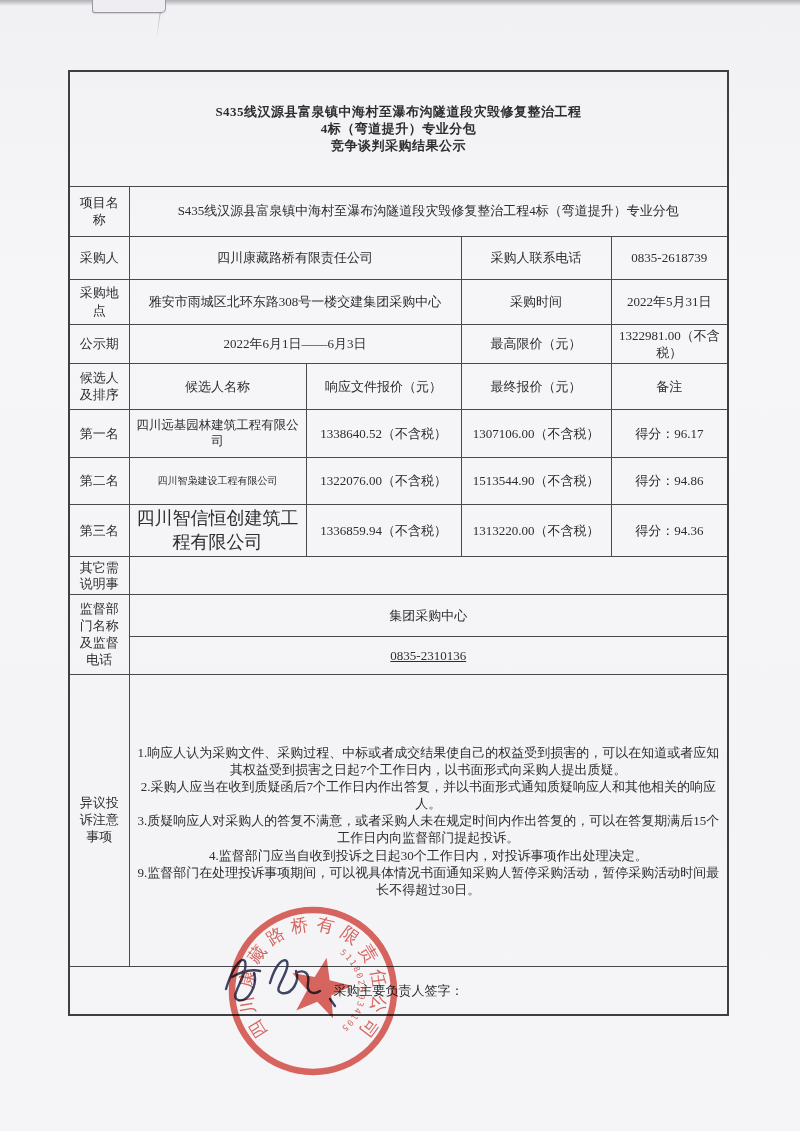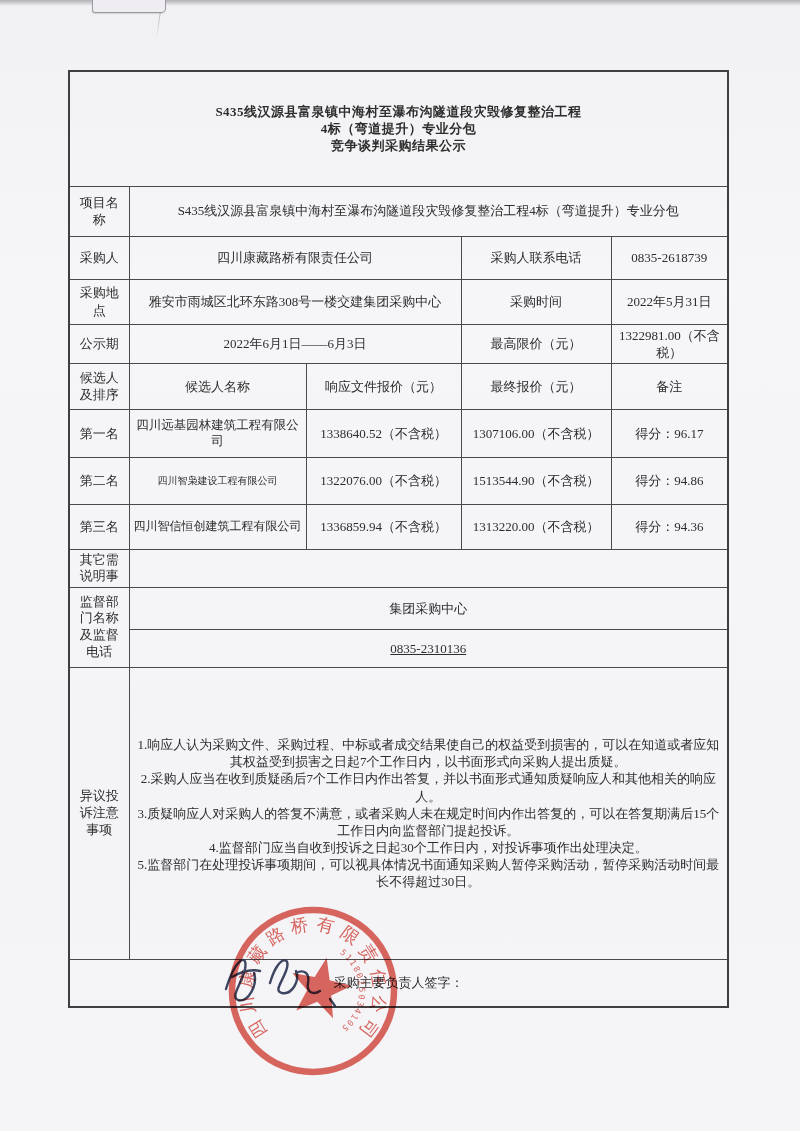--- a/index.html
+++ b/index.html
@@ -171,21 +171,21 @@
     </tr>
     <tr class="r-c2">
       <td class="num">第二名</td>
       <td class="num" style="font-size:10px;padding:2px 12px;">四川智枭建设工程有限公司</td>
       <td class="num">1322076.00（不含税）</td>
       <td class="num">1513544.90（不含税）</td>
       <td class="num">得分：94.86</td>
     </tr>
     <tr class="r-c3">
       <td class="num">第三名</td>
-      <td class="num" style="font-size:12px;padding:2px 2px;">四川智信恒创建筑工程有限公司</td>
+      <td class="num" style="font-size:18px;padding:2px 2px;">四川智信恒创建筑工程有限公司</td>
       <td class="num">1336859.94（不含税）</td>
       <td class="num">1313220.00（不含税）</td>
       <td class="num">得分：94.36</td>
     </tr>
 
     <tr class="r-other">
       <td class="lbl val-left" style="line-height:1.25;">其它需说明事</td>
       <td colspan="4"></td>
     </tr>
 
@@ -197,21 +197,21 @@
       <td class="num" colspan="4">0835-2310136</td>
     </tr>
 
     <tr class="r-notice">
       <td class="lbl val-left" style="line-height:1.3;">异议投诉注意事项</td>
       <td class="notice-cell" colspan="4">
         <div class="notice-item">1.响应人认为采购文件、采购过程、中标或者成交结果使自己的权益受到损害的，可以在知道或者应知其权益受到损害之日起7个工作日内，以书面形式向采购人提出质疑。</div>
         <div class="notice-item">2.采购人应当在收到质疑函后7个工作日内作出答复，并以书面形式通知质疑响应人和其他相关的响应人。</div>
         <div class="notice-item">3.质疑响应人对采购人的答复不满意，或者采购人未在规定时间内作出答复的，可以在答复期满后15个工作日内向监督部门提起投诉。</div>
         <div class="notice-item">4.监督部门应当自收到投诉之日起30个工作日内，对投诉事项作出处理决定。</div>
-        <div class="notice-item">5.监督部门在处理投诉事项期间，可以视具体情况书面通知采购人暂停采购活动，暂停采购活动时间最长不得超过30日。</div>
+        <div class="notice-item">9.监督部门在处理投诉事项期间，可以视具体情况书面通知采购人暂停采购活动，暂停采购活动时间最长不得超过30日。</div>
       </td>
     </tr>
 
     <tr class="r-sign">
       <td class="sign-cell" colspan="5">
         <span>采购主要负责人签字：</span>
       </td>
     </tr>
   </tbody>
     </table>

